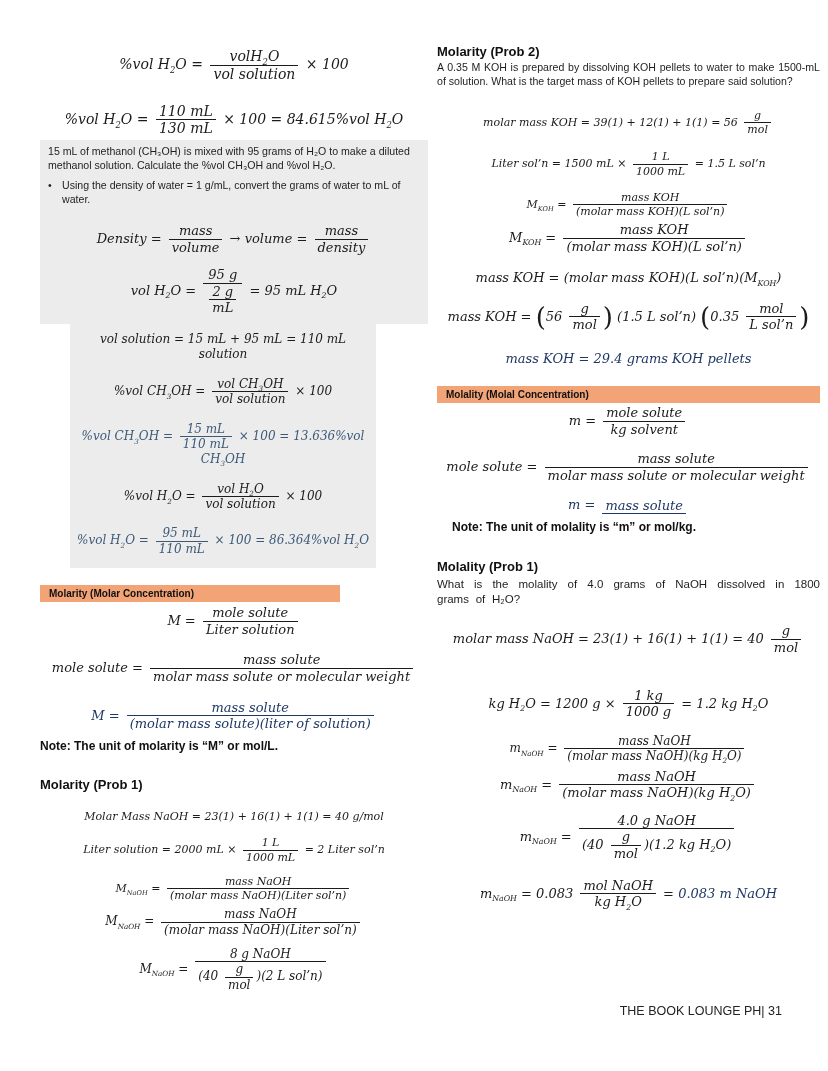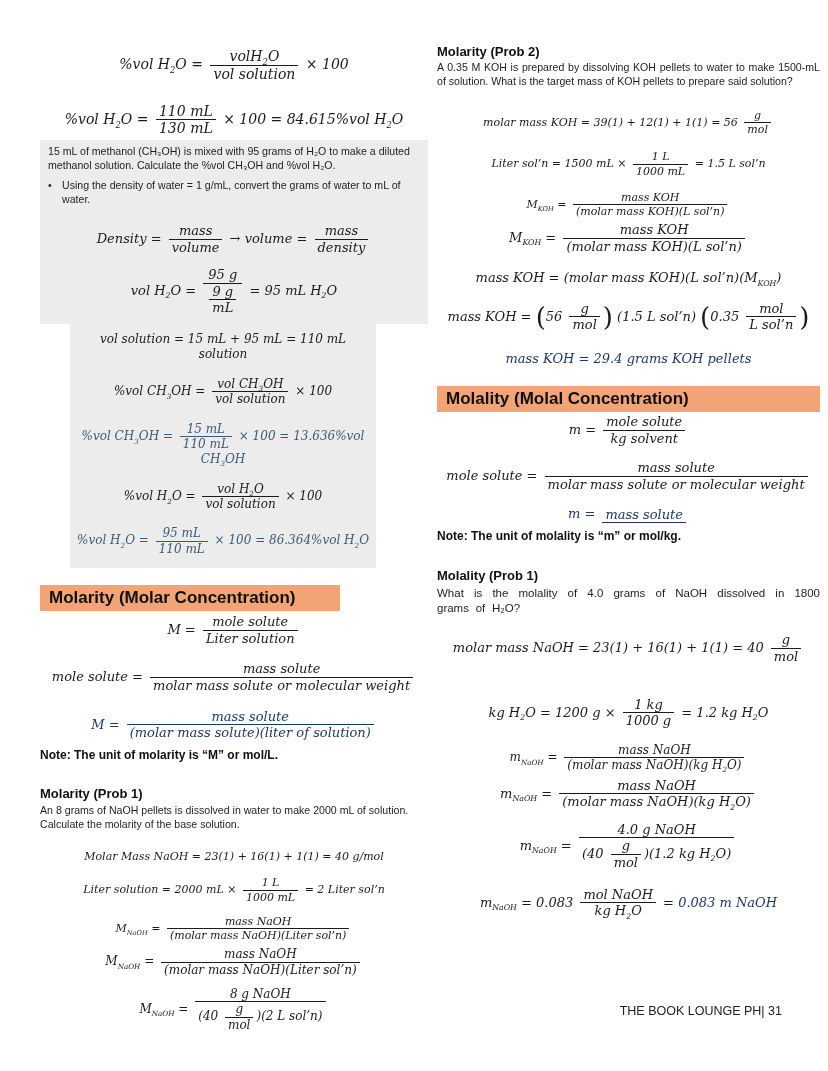--- a/index.html
+++ b/index.html
@@ -21,21 +21,21 @@
   .frac>.num{border-bottom:1px solid currentColor;padding:0 3px}
   .frac>.den{padding:0 3px}
   .bigp{font-size:2em;font-weight:300;vertical-align:middle;line-height:.7;font-style:normal}
   sub{font-size:.6em;line-height:0}
 
   .heading{font-weight:bold;font-size:13px;color:#101010;margin:0}
   .para{font-size:10.6px;line-height:1.32;color:#1e1e1e;margin:0}
   .justify{text-align:justify}
   .note{font-weight:bold;font-size:12px;color:#101010}
 
-  .band{background:#f2a477;font-weight:bold;font-size:17px;color:#101010;
+  .band{background:#f2a477;font-weight:bold;font-size:10px;color:#101010;
         padding:3px 9px;box-sizing:border-box}
 
   .grayblock{background:#ececec}
   #gray1{padding:5px 8px 4px;margin-top:3px}
   #gray2{width:306px;margin-left:30px;padding:2px 4px 12px;box-sizing:border-box}
 
   .bullet-row{display:flex;margin-top:6px}
   .bullet-marker{width:14px;flex:none;text-align:left}
   .footer{position:absolute;right:46px;top:1004px;font-size:12.5px;color:#222}
 </style>
@@ -62,21 +62,21 @@
     <div class="formula f13" style="margin:16px 0 8px"><span>Density = </span><span class="frac">
           <span class="num"><span>mass</span></span>
           <span class="den"><span>volume</span></span>
         </span><span> → volume = </span><span class="frac">
           <span class="num"><span>mass</span></span>
           <span class="den"><span>density</span></span>
         </span></div>
     <div class="formula f13" style="margin:12px 0 4px"><span>vol H</span><sub>2</sub><span>O = </span><span class="frac">
           <span class="num"><span>95 g</span></span>
           <span class="den"><span class="frac">
-              <span class="num"><span>9 g</span></span>
+              <span class="num"><span>2 g</span></span>
               <span class="den"><span>mL</span></span>
             </span></span>
         </span><span> = 95 mL H</span><sub>2</sub><span>O</span></div>
   </div>
 
   <div class="grayblock" id="gray2">
     <div class="formula f12" style="padding-top:6px"><span>vol solution = 15 mL + 95 mL = 110 mL solution</span></div>
     <div class="formula f12" style="margin-top:15px"><span>%vol CH</span><sub>3</sub><span>OH = </span><span class="frac">
           <span class="num"><span>vol CH</span><sub>3</sub><span>OH</span></span>
           <span class="den"><span>vol solution</span></span>
@@ -104,21 +104,20 @@
         <span class="num"><span>mass solute</span></span>
         <span class="den"><span>molar mass solute or molecular weight</span></span>
       </span></div>
   <div class="formula f13 c-navy" style="margin-top:15px"><span>M = </span><span class="frac">
         <span class="num"><span>mass solute</span></span>
         <span class="den"><span>(molar mass solute)(liter of solution)</span></span>
       </span></div>
   <p class="note" style="margin:7px 0 0">Note: The unit of molarity is “M” or mol/L.</p>
 
   <h3 class="heading" style="margin-top:24px">Molarity (Prob 1)</h3>
-  <p class="para" style="margin-top:3px">An 8 grams of NaOH pellets is dissolved in water to make 2000 mL of solution. Calculate the molarity of the base solution.</p>
   <div class="formula f11" style="margin-top:18px"><span>Molar Mass NaOH = 23(1) + 16(1) + 1(1) = 40 g/mol</span></div>
   <div class="formula f11" style="margin-top:13px"><span>Liter solution = 2000 mL × </span><span class="frac">
         <span class="num"><span>1 L</span></span>
         <span class="den"><span>1000 mL</span></span>
       </span><span> = 2 Liter sol’n</span></div>
   <div class="formula f11" style="margin-top:11px"><span>M</span><sub>NaOH</sub><span> = </span><span class="frac">
         <span class="num"><span>mass NaOH</span></span>
         <span class="den"><span>(molar mass NaOH)(Liter sol’n)</span></span>
       </span></div>
   <div class="formula f12" style="margin-top:5px"><span>M</span><sub>NaOH</sub><span> = </span><span class="frac">
@@ -169,21 +168,21 @@
         <span class="num"><span>mole solute</span></span>
         <span class="den"><span>kg solvent</span></span>
       </span></div>
   <div class="formula f13" style="margin-top:14px"><span>mole solute = </span><span class="frac">
         <span class="num"><span>mass solute</span></span>
         <span class="den"><span>molar mass solute or molecular weight</span></span>
       </span></div>
   <div class="formula f13 c-navy" style="margin-top:14px"><span>m = </span><span class="frac">
         <span class="num"><span>mass solute</span></span>
       </span></div>
-  <p class="note" style="margin:6px 0 0">Note: The unit of molality is “m” or mol/kg.</p>
+  <p class="note" style="margin:6px 15px 0">Note: The unit of molality is “m” or mol/kg.</p>
 
   <h3 class="heading" style="margin-top:25px">Molality (Prob 1)</h3>
   <p class="para justify" style="margin-top:3px;font-size:11.5px;word-spacing:3.5px">What is the molality of 4.0 grams of NaOH dissolved in 1800 grams of H₂O?</p>
   <div class="formula f13" style="margin-top:16px"><span>molar mass NaOH = 23(1) + 16(1) + 1(1) = 40 </span><span class="frac">
         <span class="num"><span>g</span></span>
         <span class="den"><span>mol</span></span>
       </span></div>
   <div class="formula f13" style="margin-top:32px"><span>kg H</span><sub>2</sub><span>O = 1200 g × </span><span class="frac">
         <span class="num"><span>1 kg</span></span>
         <span class="den"><span>1000 g</span></span>

